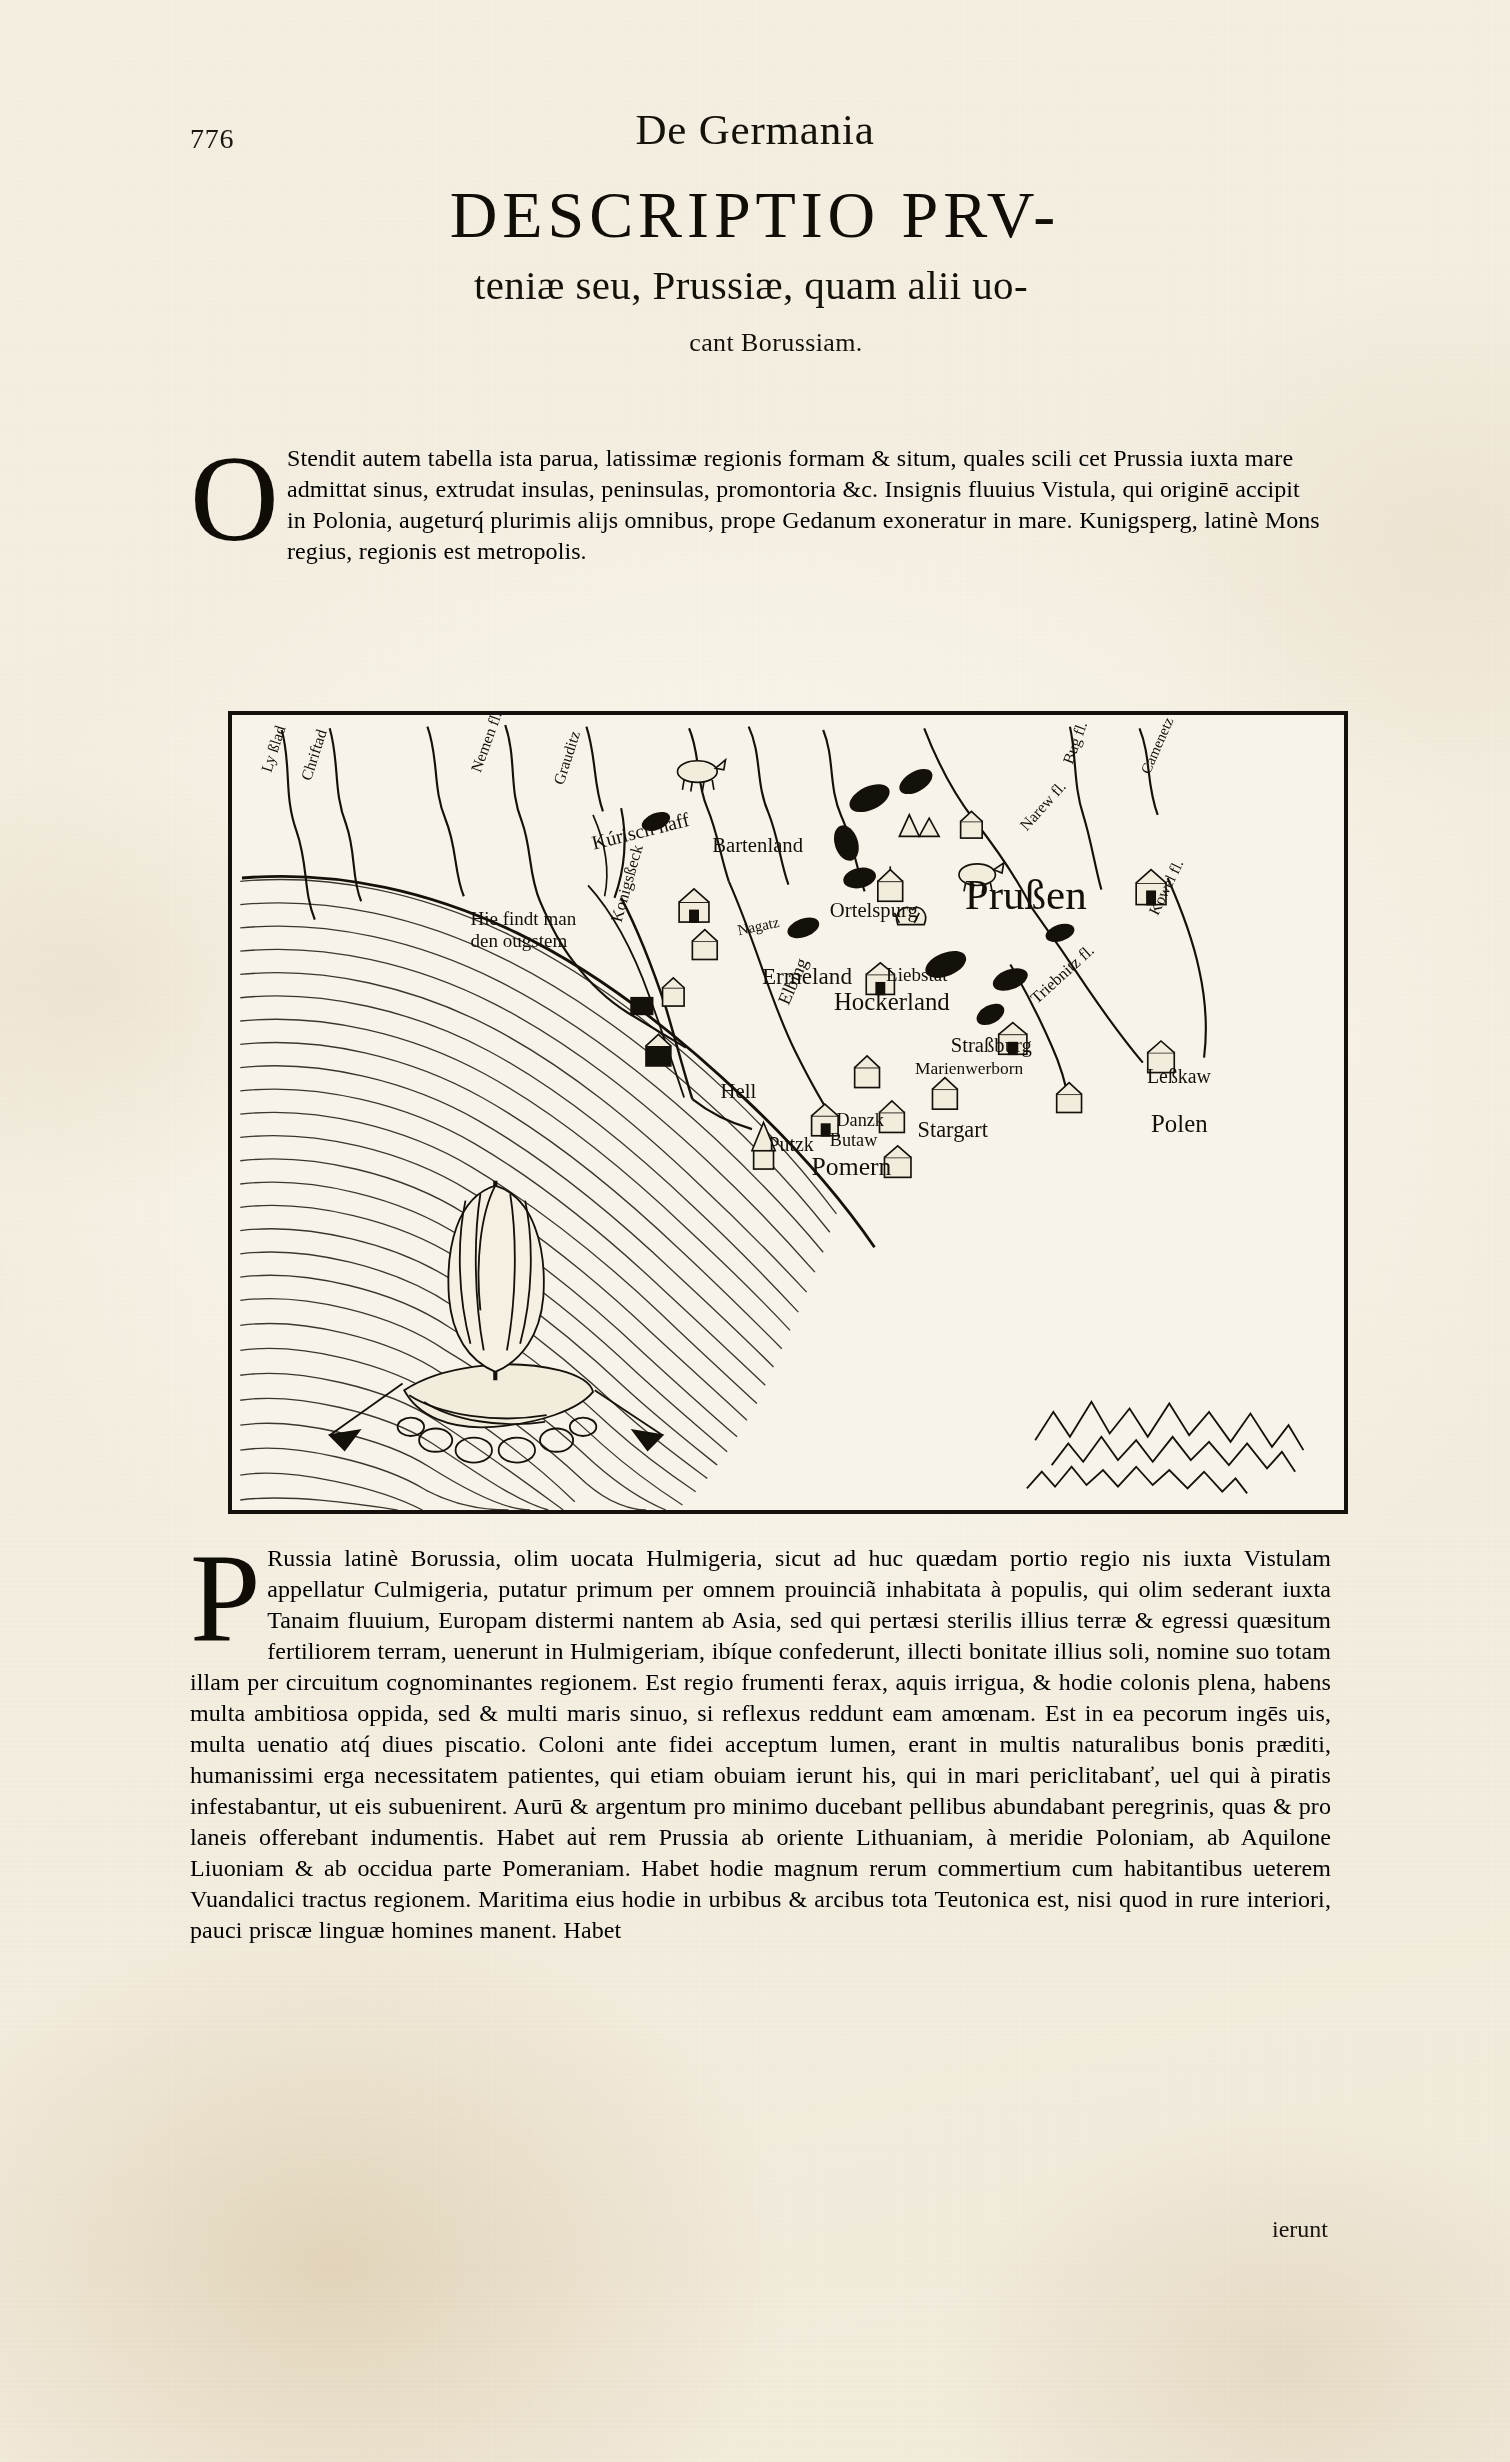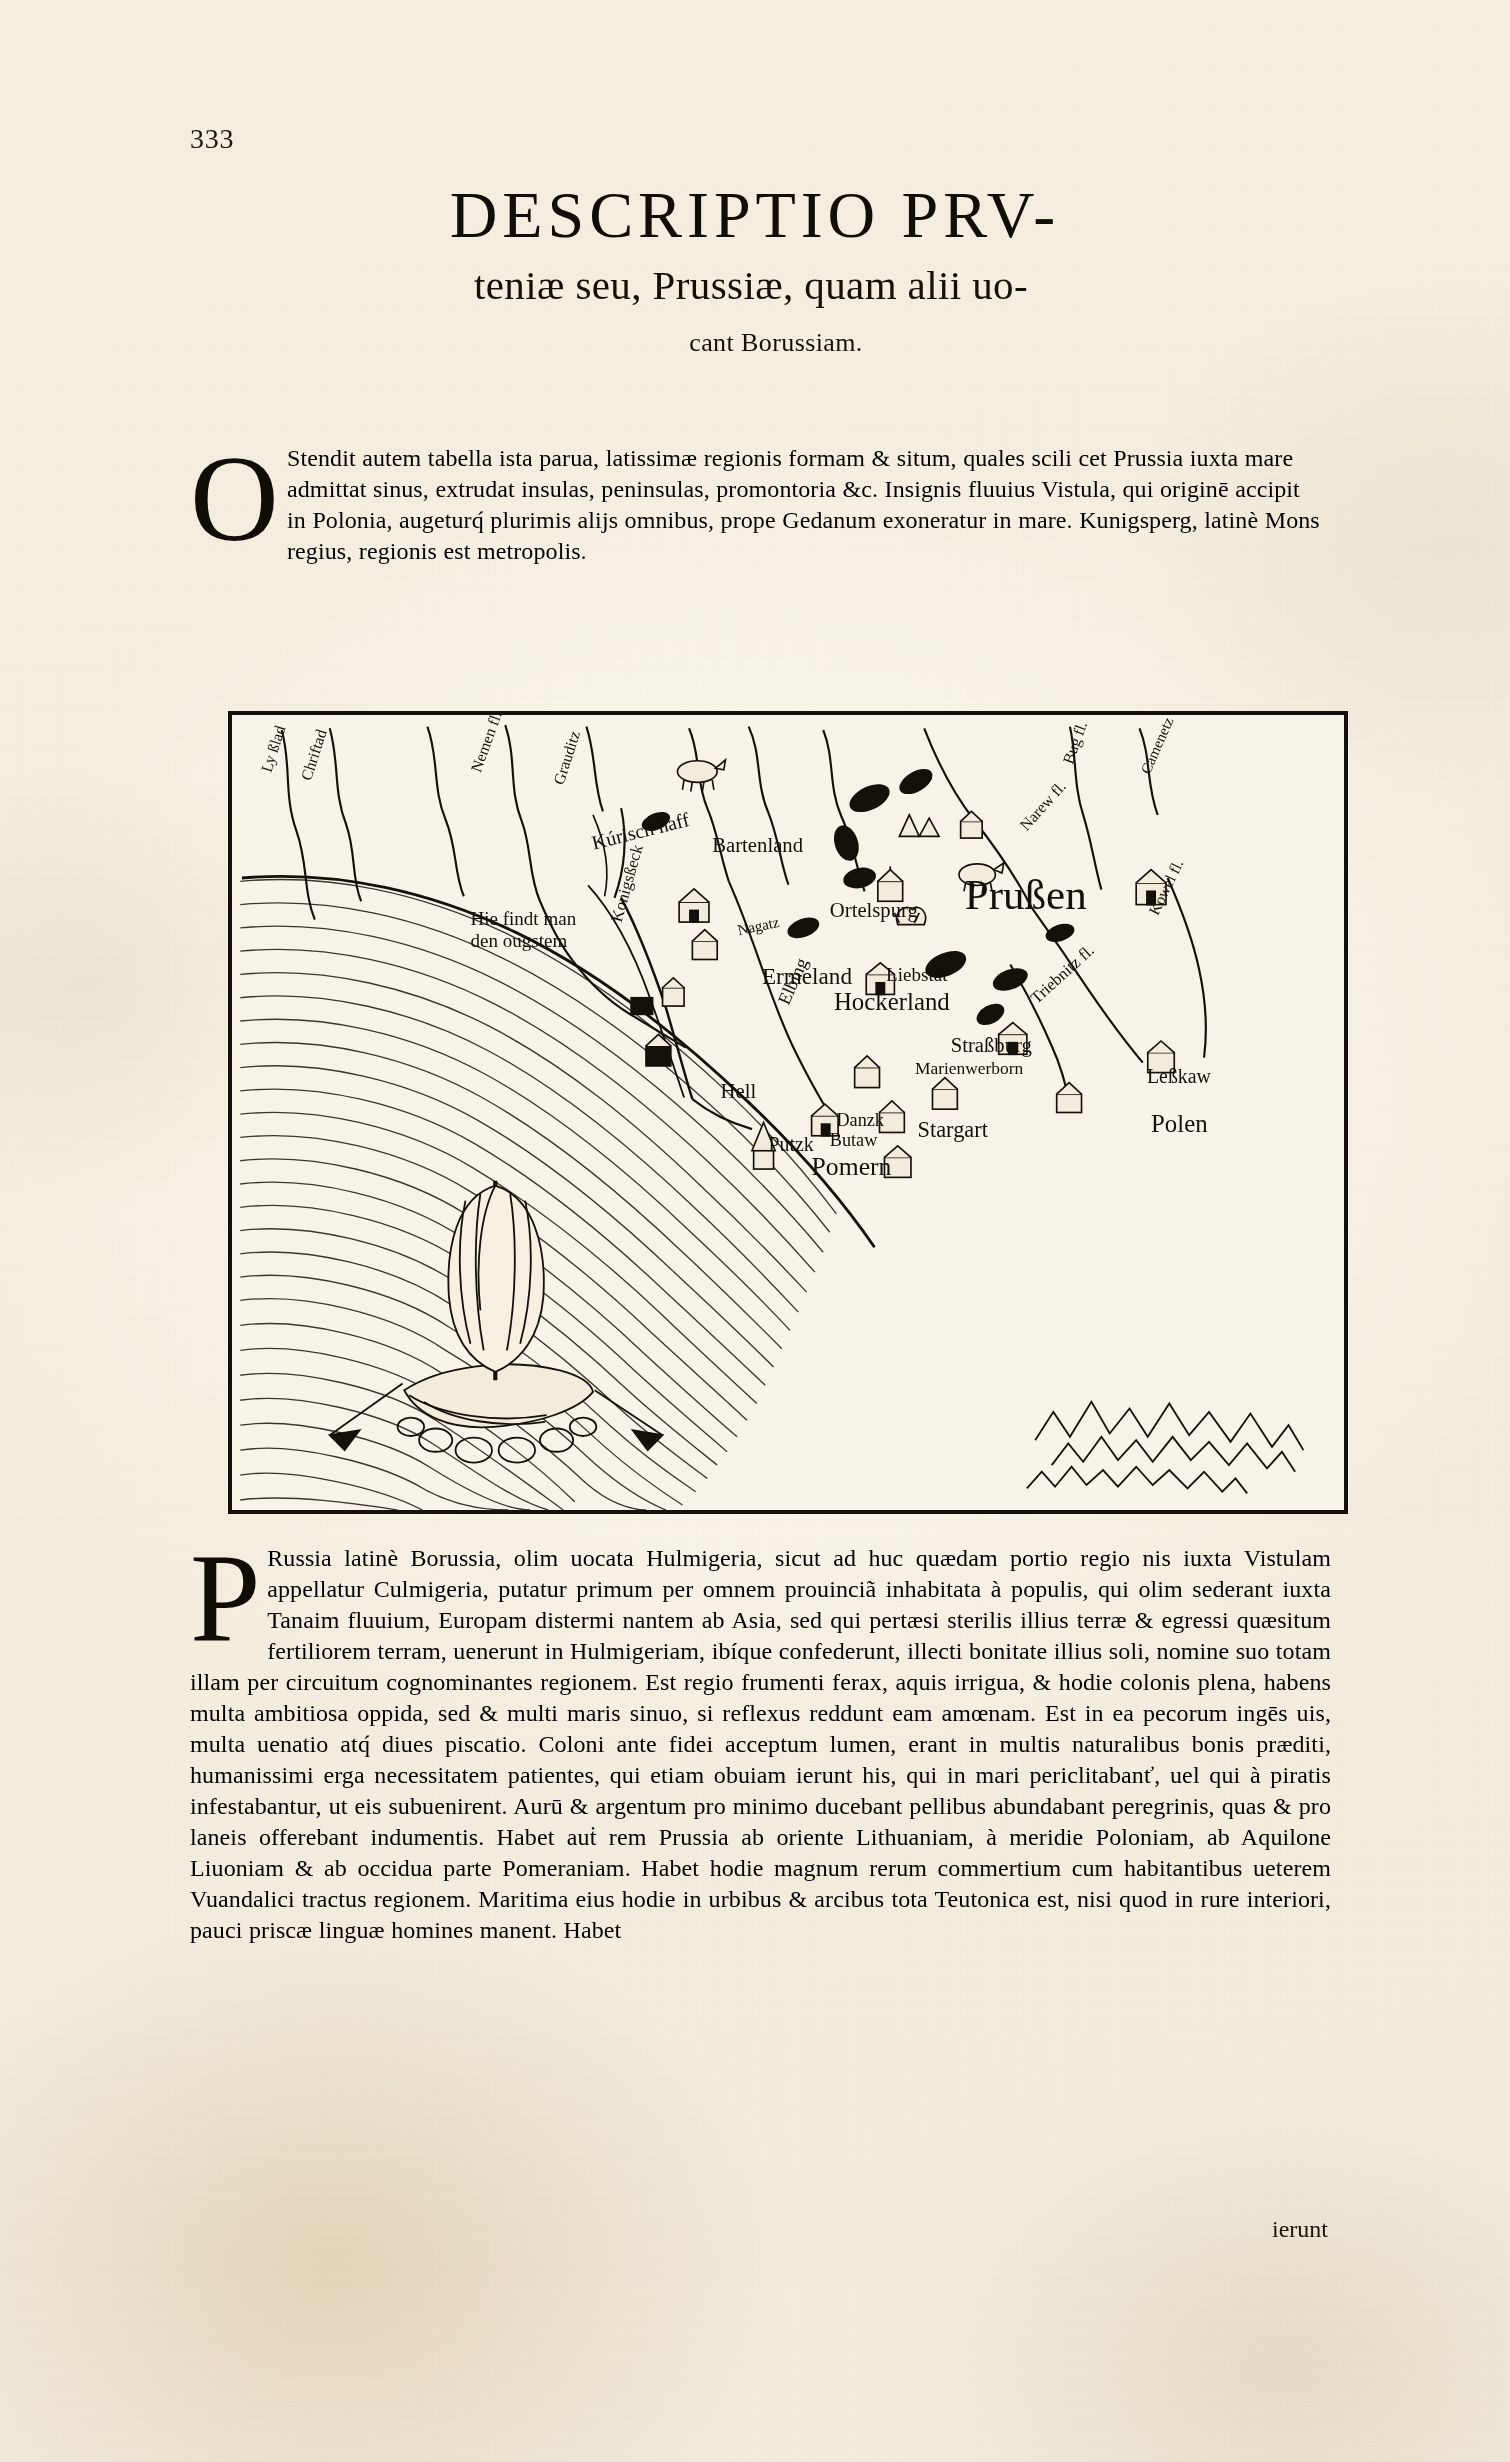--- a/index.html
+++ b/index.html
@@ -160,21 +160,22 @@
   }
 </style>
 </head>
 <body>
 
 <div id="page"></div>
 <div id="grain"></div>
 
 <div class="content">
 
-  <div id="folio">333</div>
+  <div id="folio">776</div>
+  <div id="running-head">De Germania</div>
   <div id="title-main">DESCRIPTIO PRV-</div>
   <div id="title-sub">teniæ seu, Prussiæ, quam alii uo-</div>
   <div id="title-sub2">cant Borussiam.</div>
 
   <div id="intro">
     <span class="dropcap">O</span>
     <div class="body-text">Stendit autem tabella ista parua, latissimæ regionis formam &amp; situm, quales scili cet Prussia iuxta mare admittat sinus, extrudat insulas, peninsulas, promontoria &amp;c. Insignis fluuius Vistula, qui originē accipit in Polonia, augeturq́ plurimis alijs omnibus, prope Gedanum exoneratur in mare. Kunigsperg, latinè Mons regius, regionis est metropolis.</div>
   </div>
 
   <div id="map-figure">

